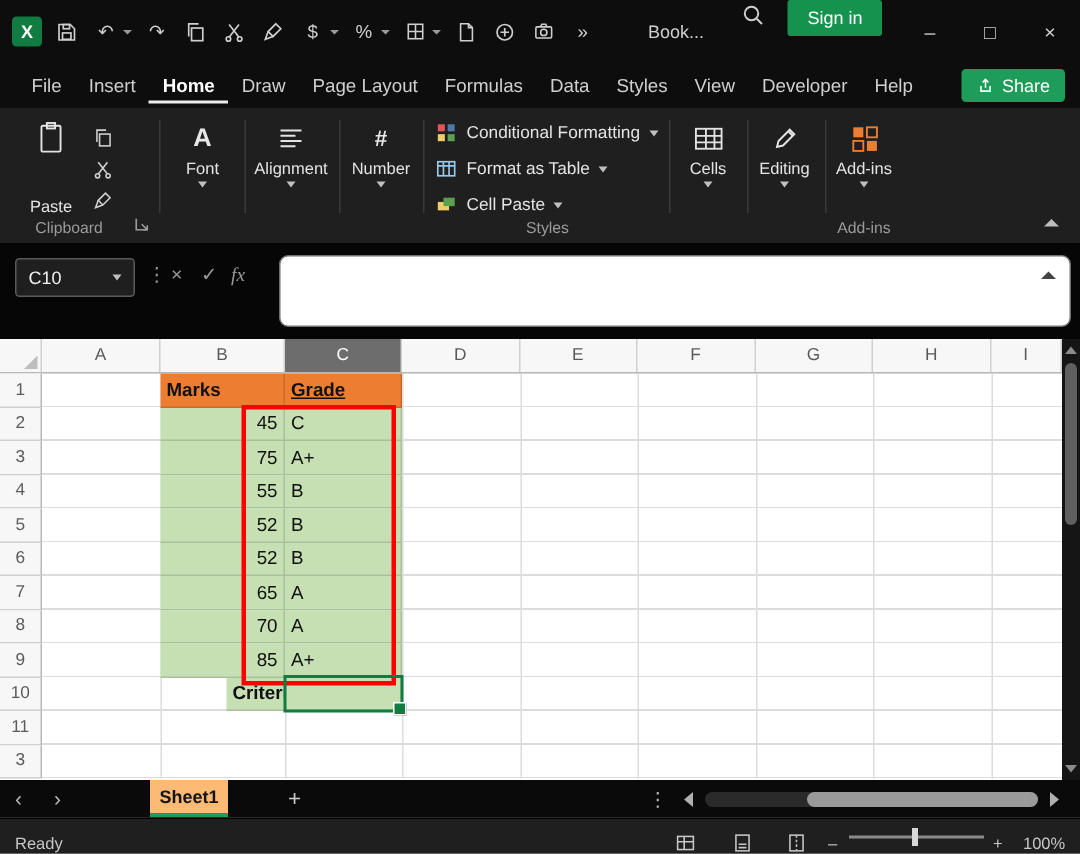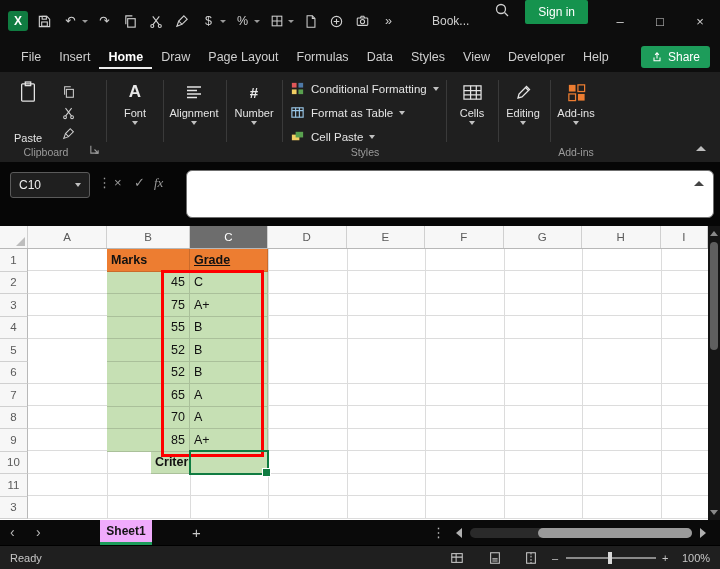--- a/index.html
+++ b/index.html
@@ -89,36 +89,36 @@
   .vscroll{position:absolute;left:708px;top:226px;width:12px;height:293.5px;background:#151515;}
   .vthumb{position:absolute;left:2px;top:16px;width:8px;height:108px;background:#5f5f5f;border-radius:4px;}
   .tri-up{width:0;height:0;border-left:4px solid transparent;border-right:4px solid transparent;
     border-bottom:5px solid #8a8a8a;margin:5px auto 0;}
   .tri-down{position:absolute;bottom:5px;left:2px;width:0;height:0;border-left:4px solid transparent;
     border-right:4px solid transparent;border-top:5px solid #8a8a8a;}
 
   
   .sheetbar{position:absolute;left:0;top:519.5px;width:720px;height:25.5px;background:#0a0a0a;}
   .snav{position:absolute;top:0;height:25.5px;display:flex;align-items:center;color:#b9b9b9;font-size:14px;}
-  .sheettab{position:absolute;left:100px;top:0;height:25.5px;width:52px;background:#f0abfc;color:#141414;
+  .sheettab{position:absolute;left:100px;top:0;height:25.5px;width:52px;background:#fdba74;color:#141414;
     font-size:12px;font-weight:700;display:flex;align-items:center;justify-content:center;
     border-bottom:3px solid #1d9c5a;box-sizing:border-box;}
   .addsheet{position:absolute;left:192px;top:4px;color:#c9c9c9;font-size:15px;}
   .sdots{position:absolute;left:432px;top:5px;color:#b9b9b9;font-size:13px;}
   .htrack{position:absolute;left:470px;top:8px;width:222px;height:10px;background:#2a2a2a;border-radius:5px;}
   .hthumb{position:absolute;left:68px;top:0;width:154px;height:10px;background:#9a9a9a;border-radius:5px;}
   .htri-l{position:absolute;left:456px;top:8px;width:0;height:0;border-top:5px solid transparent;
     border-bottom:5px solid transparent;border-right:6px solid #b0b0b0;}
   .htri-r{position:absolute;left:700px;top:8px;width:0;height:0;border-top:5px solid transparent;
     border-bottom:5px solid transparent;border-left:6px solid #b0b0b0;}
 
   
   .statusbar{position:absolute;left:0;top:545px;width:720px;height:24px;background:#1f1f1f;
     border-top:1px solid #000;box-sizing:border-box;color:#c6c6c6;font-size:11px;}
-  .sb-item{position:absolute;top:0;height:23px;display:flex;align-items:center;gap:5px;}
+  .sb-item{position:absolute;top:0;height:23px;display:flex;align-items:flex-end;gap:5px;}
   .zoom-track{position:absolute;left:566px;top:11px;width:90px;height:2px;background:#8a8a8a;}
   .zoom-thumb{position:absolute;left:42px;top:-5px;width:4px;height:12px;background:#d8d8d8;}
 </style>
 </head>
 <body>
 
 <div class="app">
 
   <div class="titlebar">
     <div class="qat">
@@ -214,21 +214,21 @@
   </div>
   <div class="share-btn">
     <svg width="12" height="12" viewBox="0 0 16 16">
         <path d="M8 10V3M5.5 5.2L8 2.5l2.5 2.7" stroke="#fff" stroke-width="1.4" fill="none"></path>
         <path d="M4 8.5v4.5h8V8.5" stroke="#fff" stroke-width="1.4" fill="none"></path>
       </svg>
     <span>Share</span>
   </div>
 
   <div class="ribbon">
-    <div class="bigbtn" style="left:6px;width:44px;gap:27px;">
+    <div class="bigbtn" style="left:12px;width:44px;gap:27px;">
       <span class="bigicon">
         <svg width="20" height="24" viewBox="0 0 22 26">
             <rect x="4" y="4" width="14" height="19" rx="1" fill="none" stroke="#e4e4e4" stroke-width="1.4"></rect>
             <rect x="8" y="2" width="6" height="4" fill="none" stroke="#e4e4e4" stroke-width="1.4"></rect>
           </svg>
       </span>
       <span>Paste</span>
       <span class="caret-d"></span>
     </div>
     <span class="smallico" style="left:60px;top:11px;">

